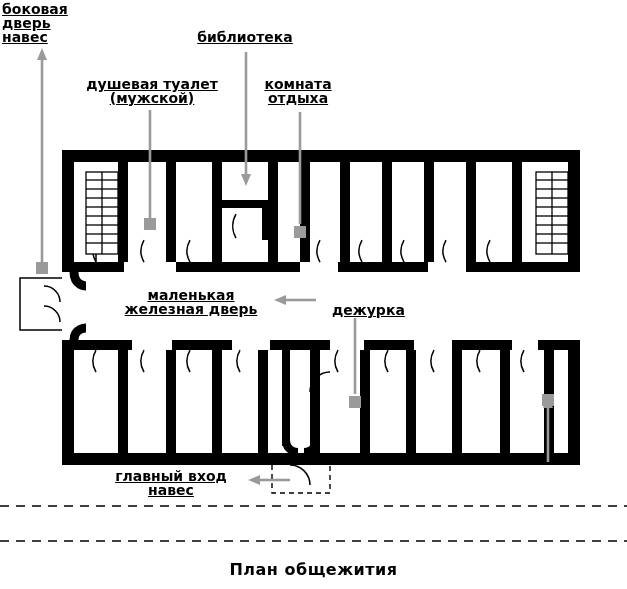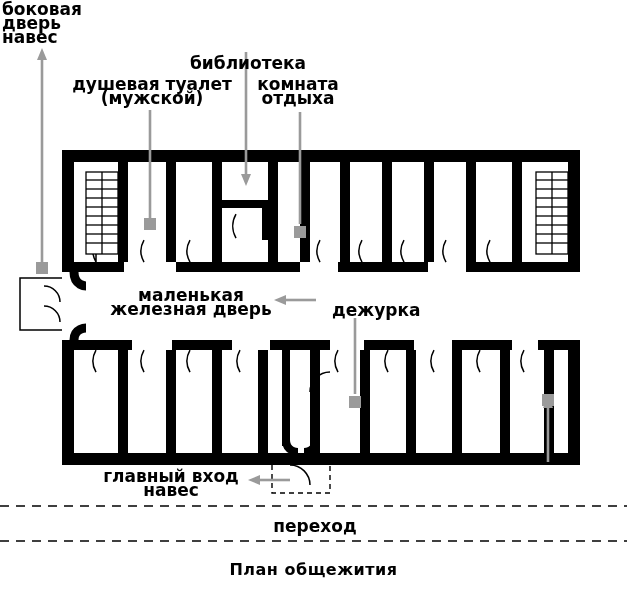--- a/index.html
+++ b/index.html
@@ -16,26 +16,27 @@
     overflow: hidden;
   }
   #stage {
     position: absolute;
     left: 0; top: 0;
     width: 627px;
     height: 589px;
   }
   .lbl {
     position: absolute;
-    font-size: 17px;
+    font-size: 14px;
     font-weight: bold;
     line-height: 14px;
     color: #000;
     white-space: pre;
     letter-spacing: 0px;
+    text-decoration: underline;
   }
   .lbl.c { text-align: center; }
   .lbl.l { text-align: left; }
   #title {
     position: absolute;
     left: 0;
     top: 560px;
     width: 627px;
     text-align: center;
     font-size: 16px;
@@ -221,34 +222,33 @@
       <polygon points="548,396 543,408 553,408" stroke="none"></polygon>
       <rect x="542" y="394" width="12" height="12" stroke="none"></rect>
     </g>
 
   </svg>
 
   <div class="lbl l" style="left:2px; top:2px; width:84px;">боковая
 дверь
 навес</div>
 
-  <div class="lbl c" style="left:190px; top:30px; width:110px;margin-top:26px;">библиотека</div>
+  <div class="lbl c" style="left:190px; top:30px; width:110px;">библиотека</div>
 
   <div class="lbl c" style="left:72px; top:77px; width:160px;">душевая туалет
 (мужской)</div>
 
   <div class="lbl c" style="left:252px; top:77px; width:92px;">комната
 отдыха</div>
 
   <div class="lbl c" style="left:110px; top:288px; width:162px;">маленькая
 железная дверь</div>
 
   <div class="lbl l" style="left:332px; top:303px; width:90px;">дежурка</div>
 
   <div class="lbl c" style="left:100px; top:469px; width:142px;text-align:center;">главный вход
 навес</div>
 
 
-  <div class="lbl c" style="left:245px; top:519px; width:140px;">переход</div>
 
   <div id="title">План общежития</div>
 
 </div>
 
 </body></html>

